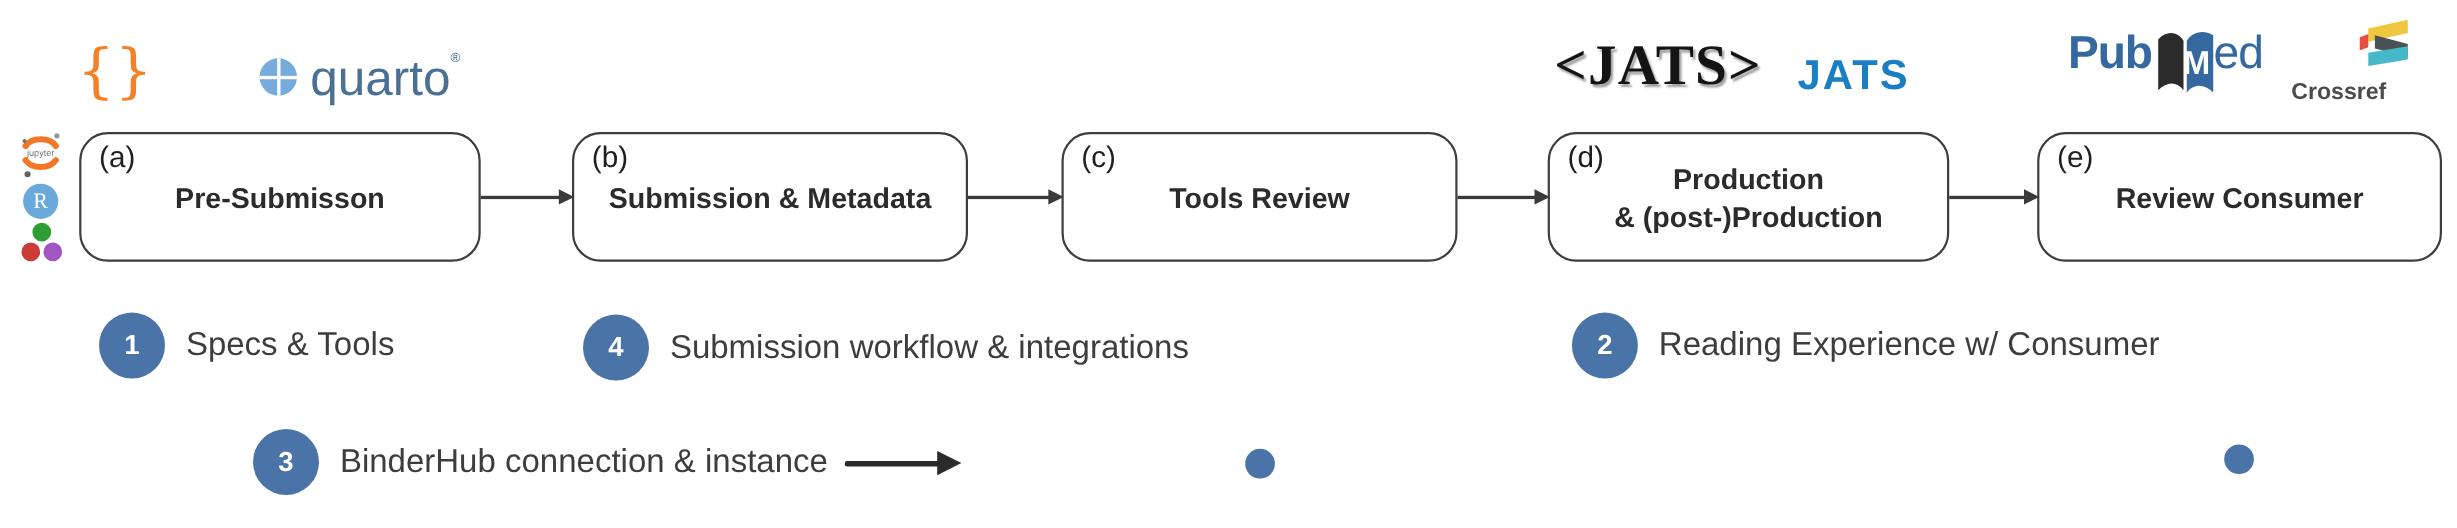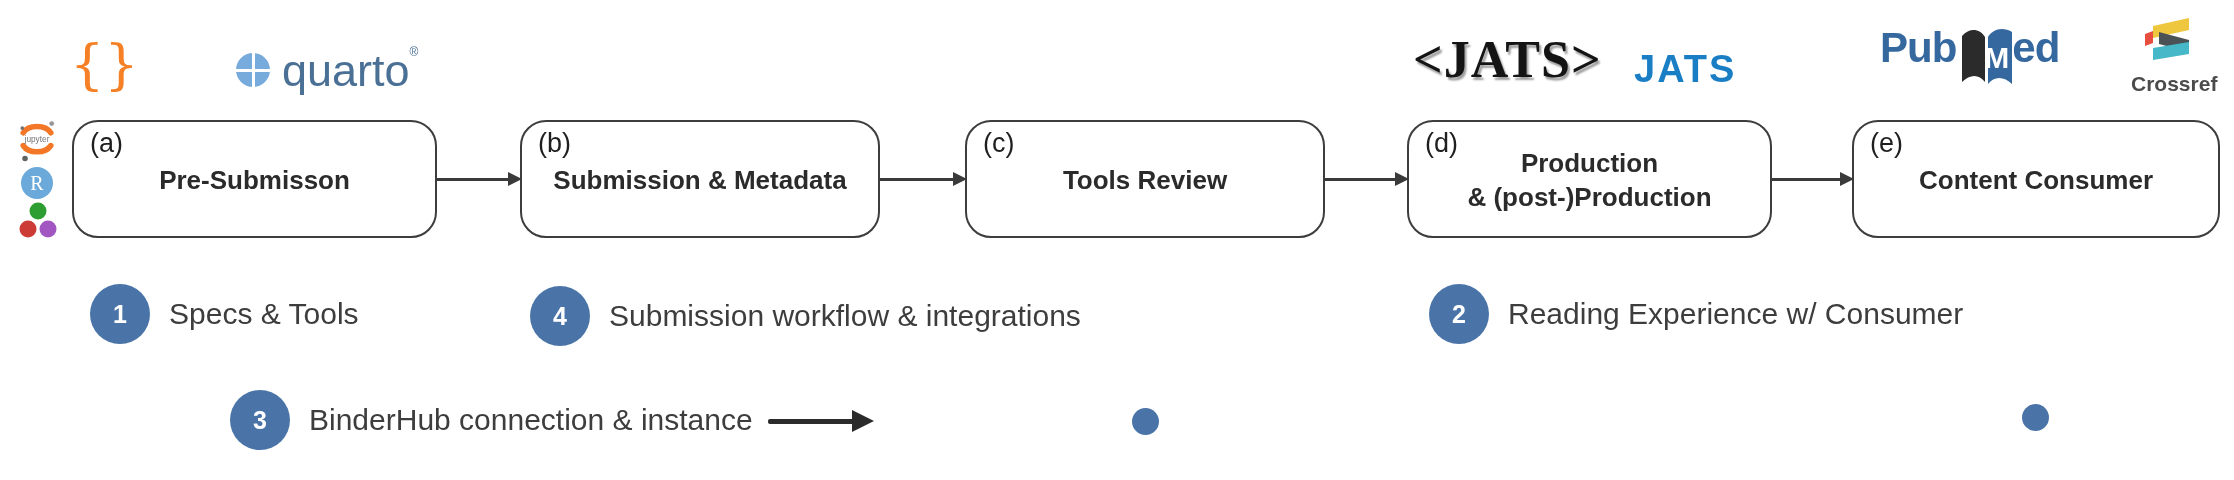--- a/index.html
+++ b/index.html
@@ -30,25 +30,25 @@
 
   #jats-logo{left:1413px;top:30px;font-family:"Liberation Serif",serif;font-weight:600;font-size:52px;
     color:#141414;text-shadow:2px 3px 2px #9f9f9f;letter-spacing:1px;}
   #meca-logo{left:1634px;top:48px;font-size:38px;font-weight:700;color:#1a7ec5;letter-spacing:2px;}
 
   #pubmed-logo{left:1880px;top:24px;height:72px;display:flex;align-items:flex-start;}
   #pubmed-logo .pub{font-size:42px;font-weight:700;color:#35689e;letter-spacing:-1px;}
   .pubmed-book{position:relative;width:58px;height:68px;margin-left:2px;}
   .pubmed-book svg{position:absolute;inset:0;}
   .pubmed-book .m{position:absolute;right:7px;top:17px;font-size:30px;font-weight:700;color:#ffffff;}
-  #pubmed-logo .ed{font-size:42px;font-weight:700;color:#35689e;margin-left:-4px;letter-spacing:-1px;}
+  #pubmed-logo .ed{font-size:42px;font-weight:400;color:#35689e;margin-left:-4px;letter-spacing:-1px;}
 
   #crossref-logo{left:2083px;top:18px;width:116px;height:78px;}
   #crossref-logo .cr-mark{position:absolute;right:10px;top:0;}
-  #crossref-logo .cr-text{position:absolute;left:0;bottom:0;font-size:21px;font-weight:700;color:#4b4b4b;margin-left:48px;}
+  #crossref-logo .cr-text{position:absolute;left:0;bottom:0;font-size:21px;font-weight:700;color:#4b4b4b;}
 
   
   .stage{position:absolute;top:120px;height:118px;background:#fff;border:2.5px solid #3d3d3d;
     border-radius:26px;box-sizing:border-box;}
   #stage-a{left:72px;width:365px;}
   #stage-b{left:520px;width:360px;}
   #stage-c{left:965px;width:360px;}
   #stage-d{left:1407px;width:365px;}
   #stage-e{left:1852px;width:368px;}
   .stage-id{position:absolute;left:16px;top:6px;font-size:27px;color:#1f1f1f;}
@@ -169,21 +169,21 @@
   <div class="stage" id="stage-d">
     <span class="stage-id">(d)</span>
     <div class="stage-title">
       <span>Production</span>
       <span>&amp; (post-)Production</span>
     </div>
   </div>
   <div class="stage" id="stage-e">
     <span class="stage-id">(e)</span>
     <div class="stage-title">
-        <span>Content Consumer</span>
+        <span>Review Consumer</span>
       </div>
   </div>
 
   <div class="flow-arrow" id="flow-arrow-1">
       <div class="shaft"></div>
       <div class="head"></div>
     </div>
   <div class="flow-arrow" id="flow-arrow-2">
       <div class="shaft"></div>
       <div class="head"></div>

